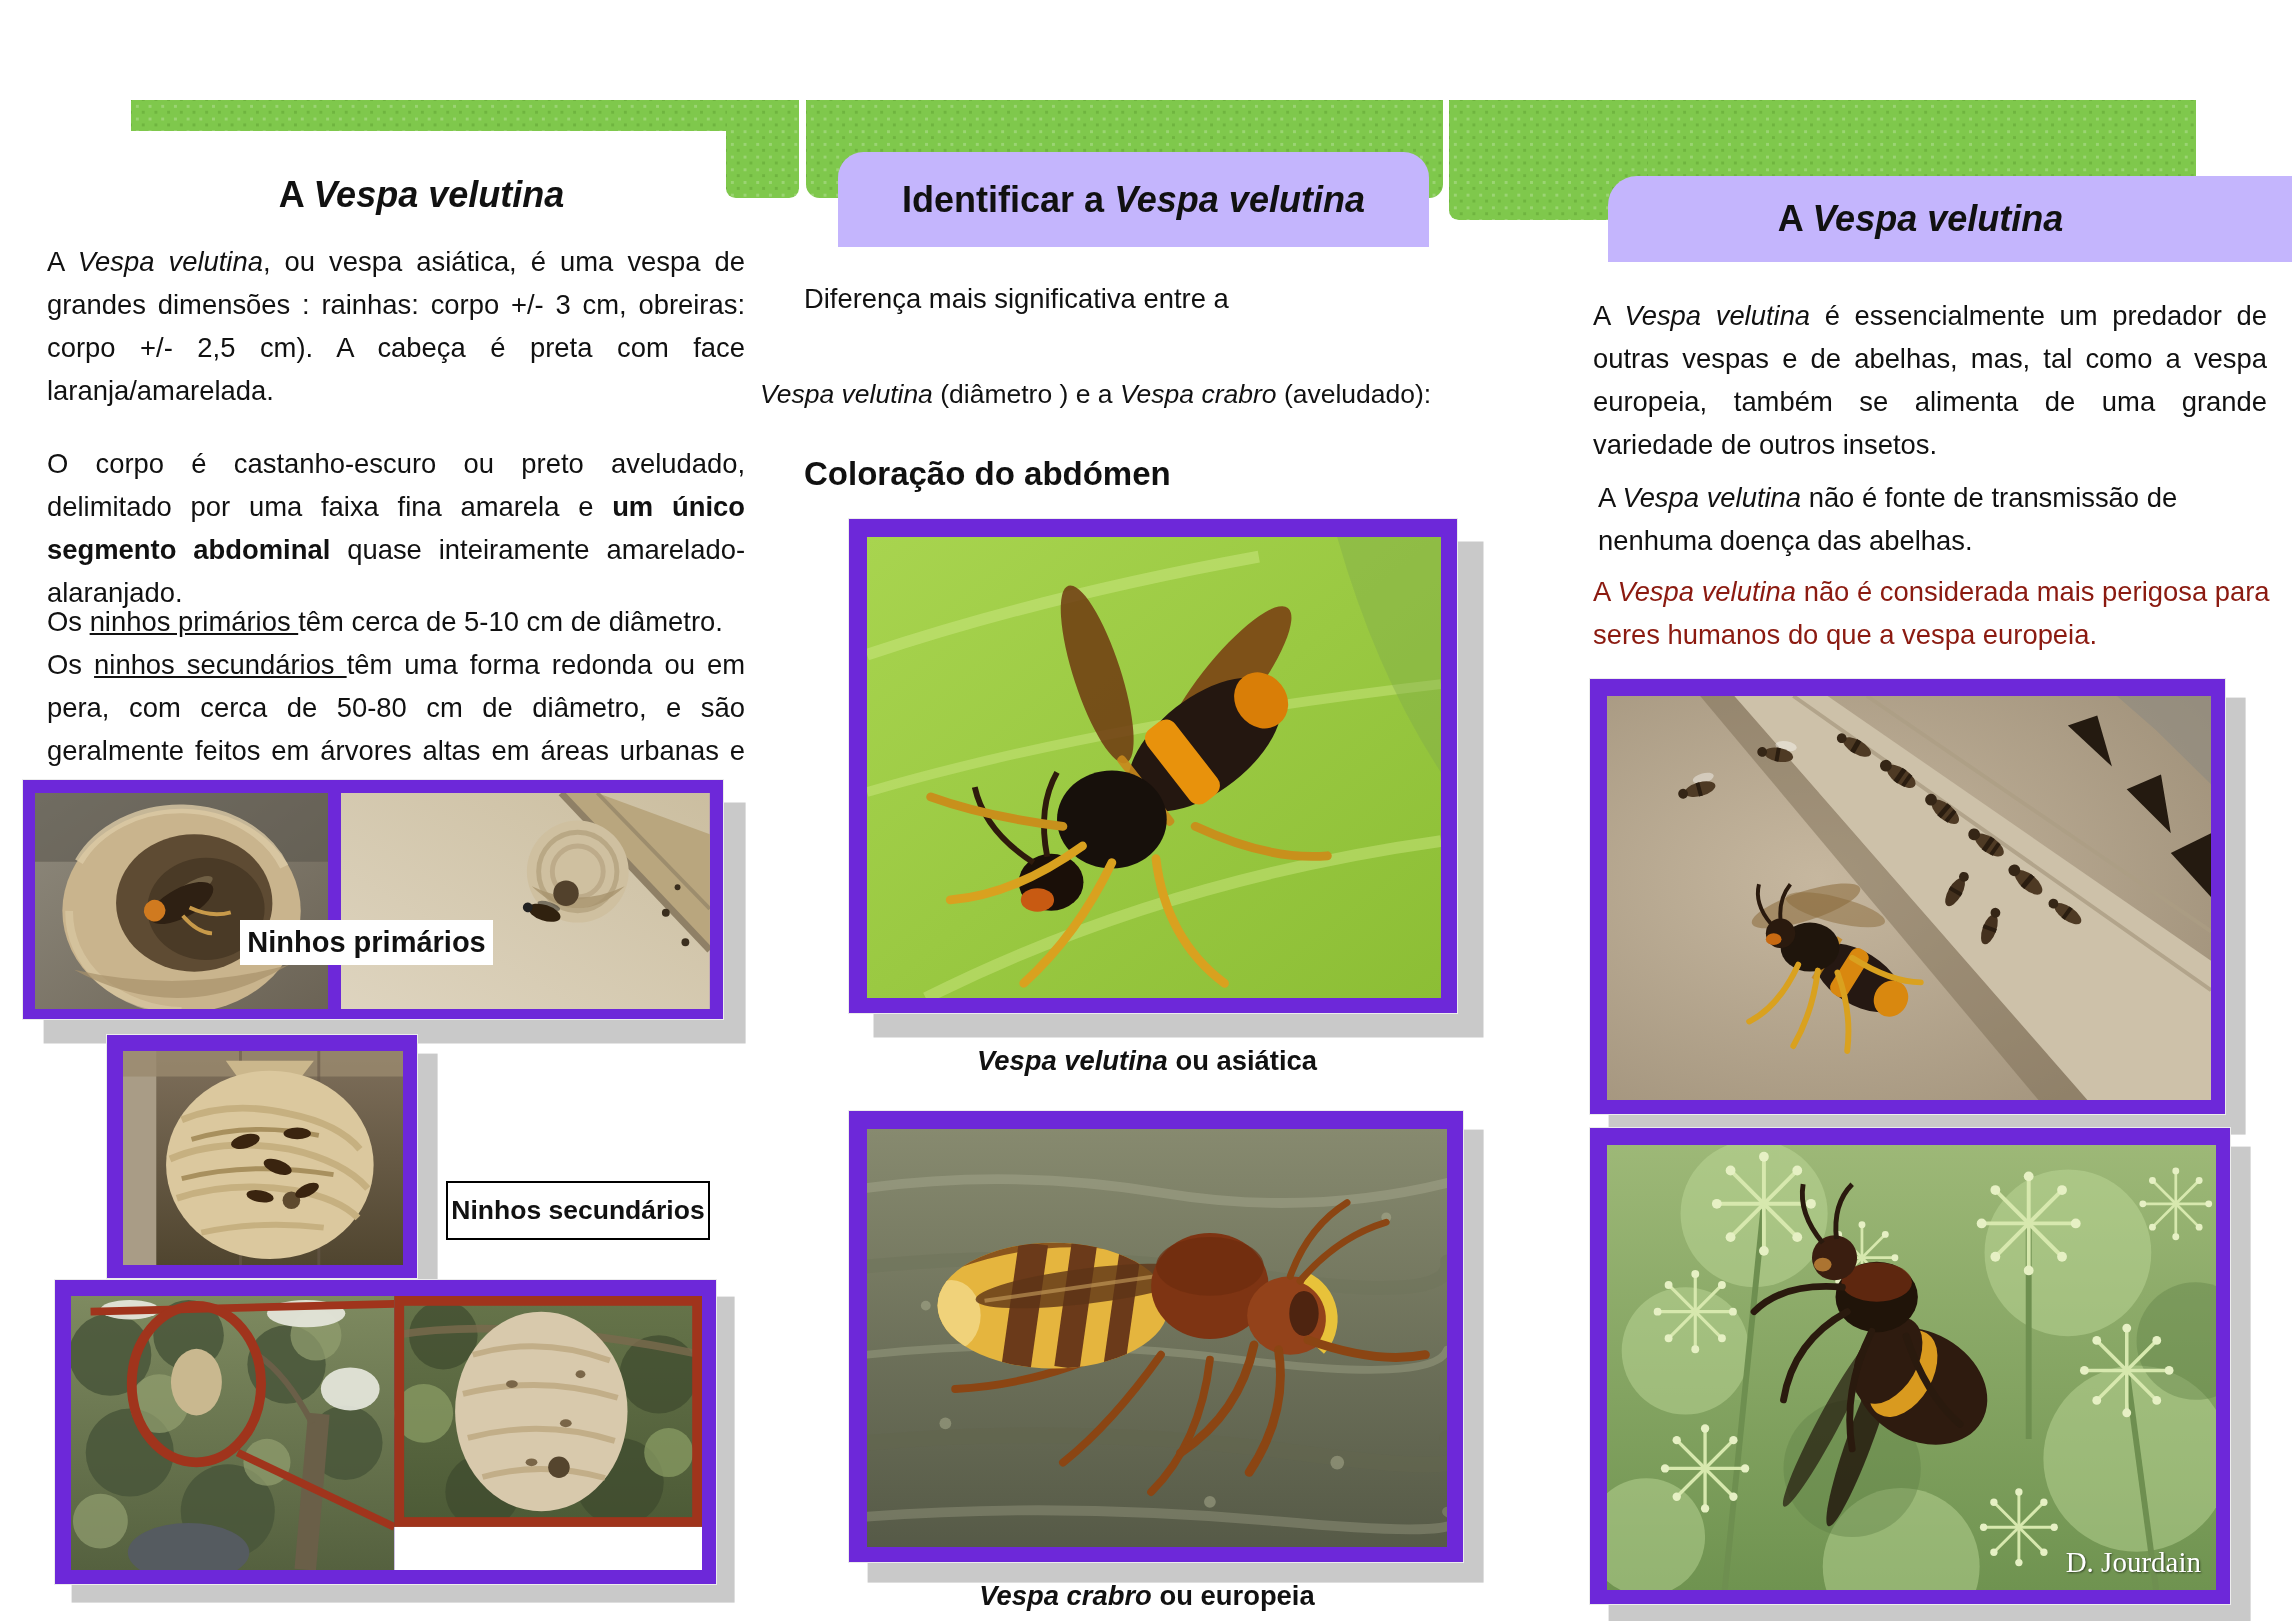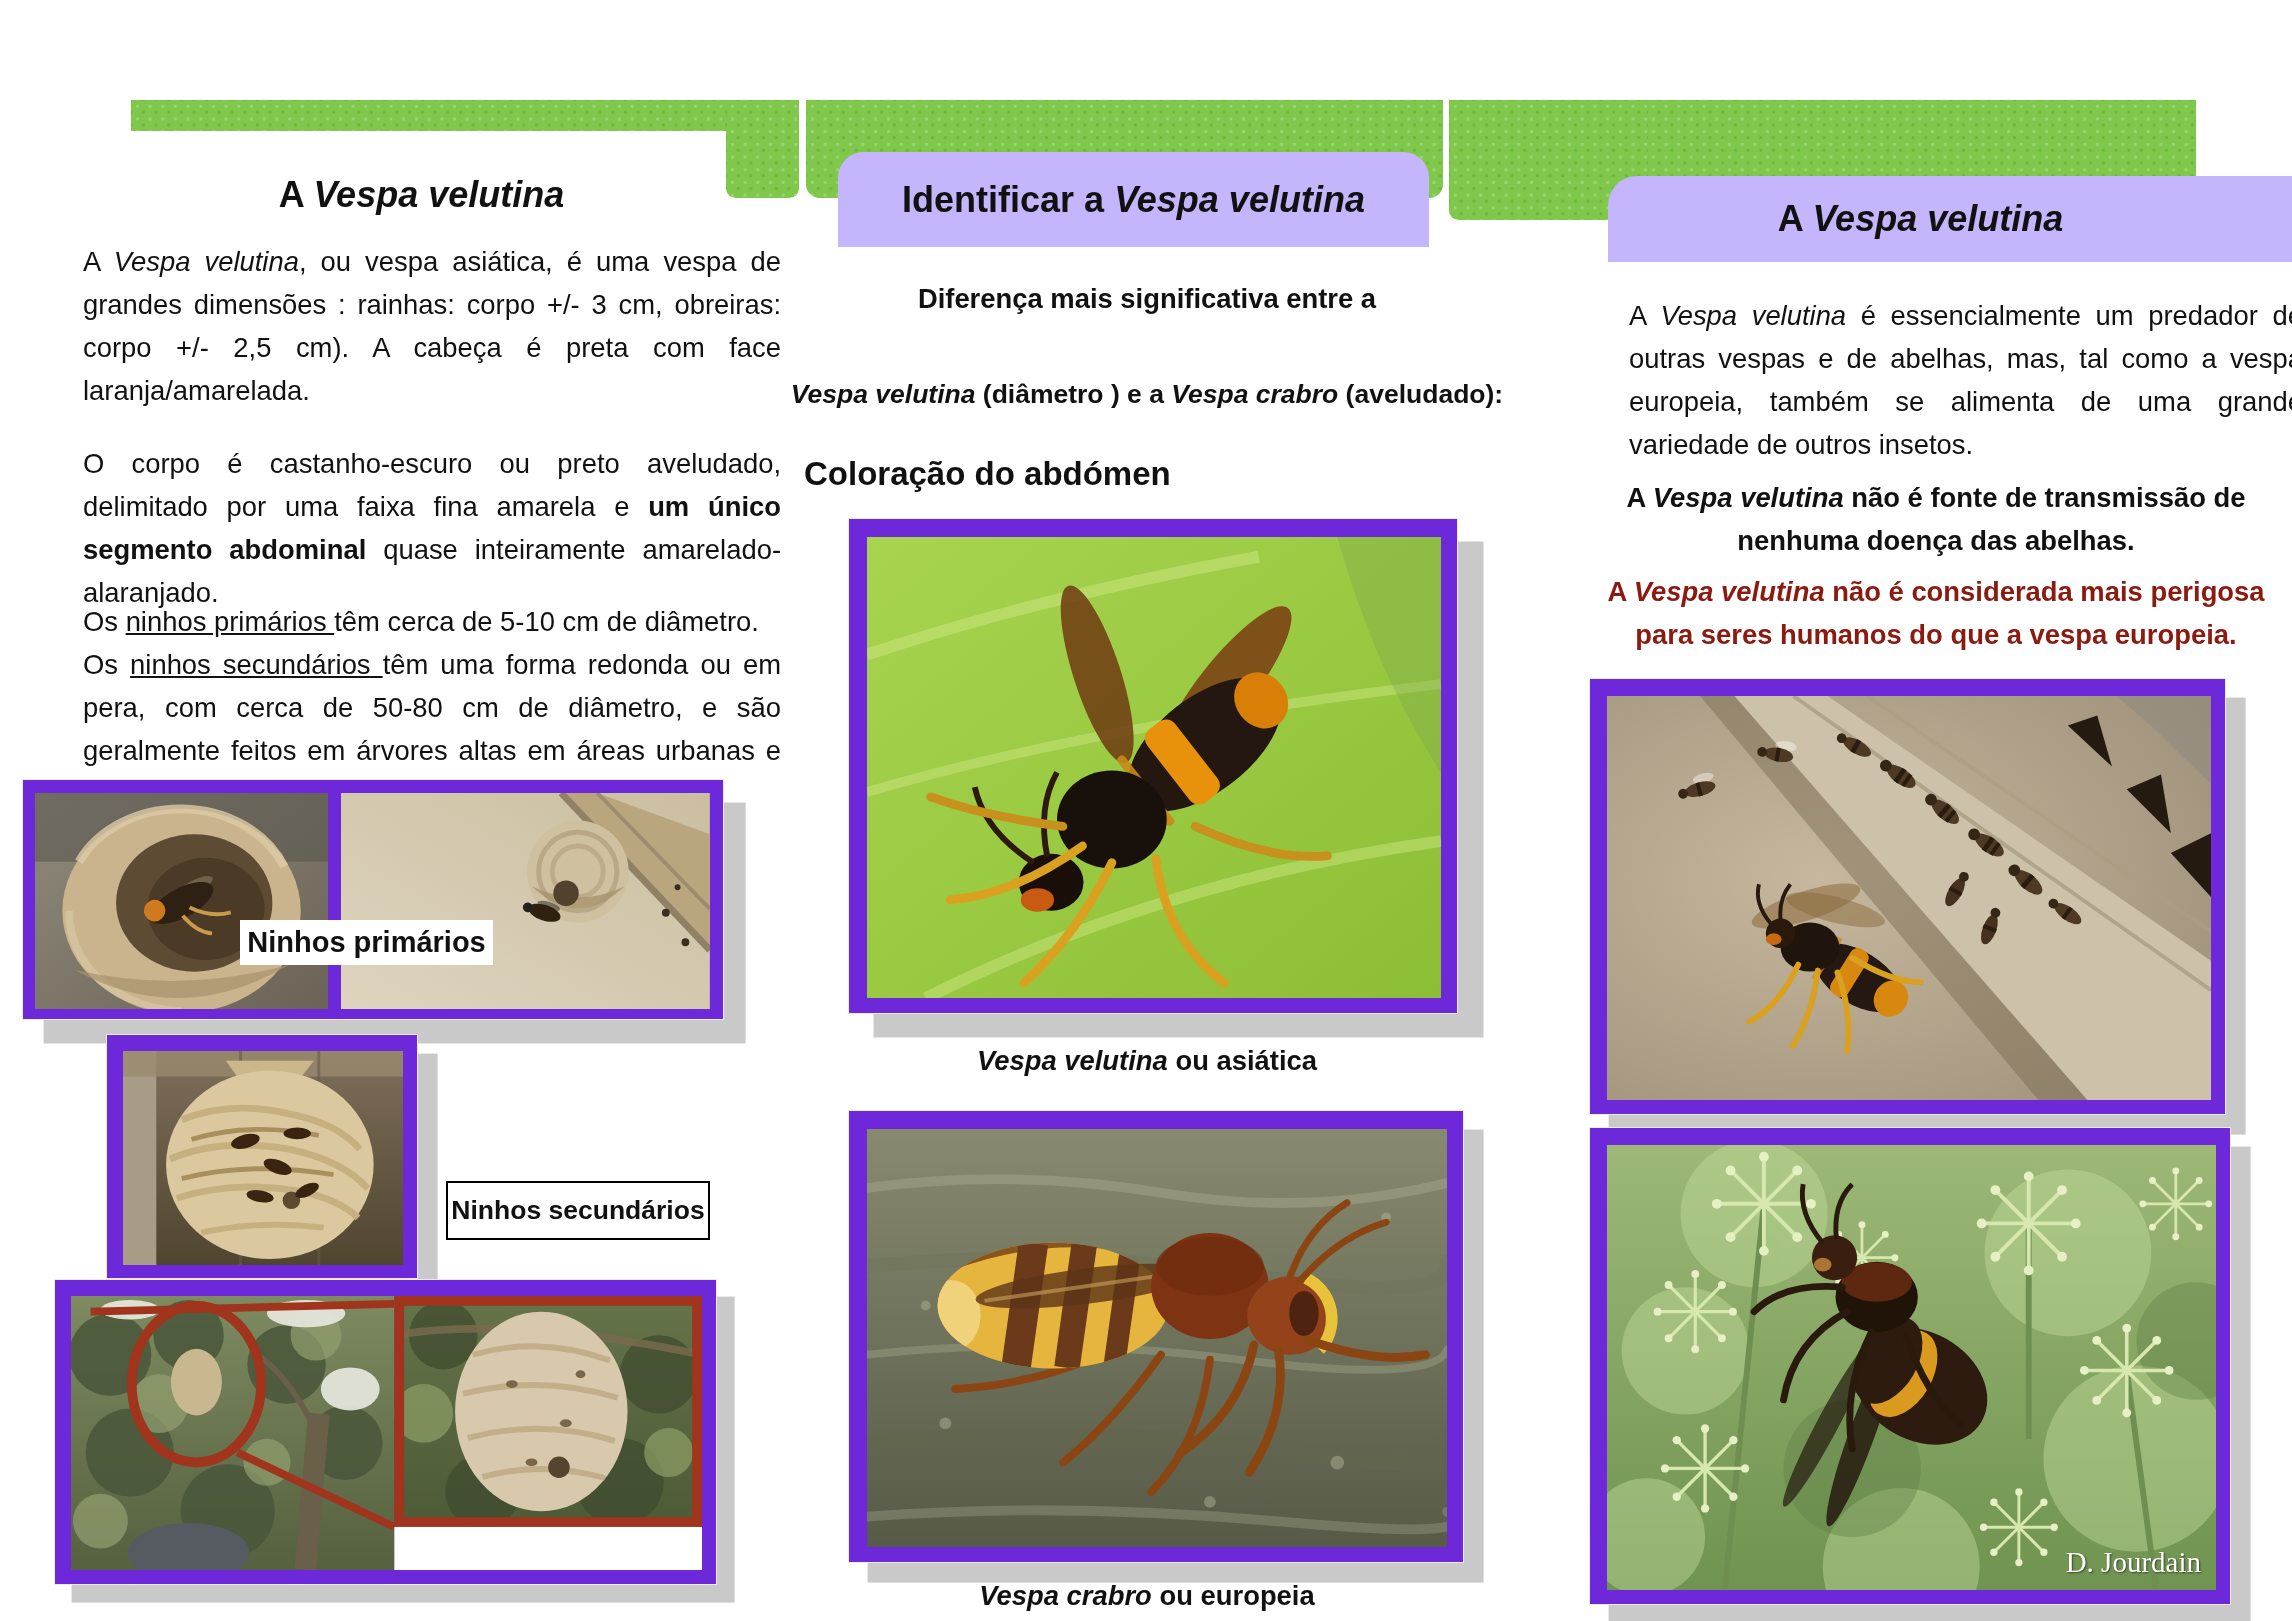--- a/index.html
+++ b/index.html
@@ -11,28 +11,28 @@
   #canvas{position:relative;width:2293px;height:1621px;background:#fff;overflow:hidden;}
   .green{
     position:absolute;background-color:var(--green);
     background-image:radial-gradient(rgba(255,255,255,.22) 1.4px, transparent 1.5px),
                      radial-gradient(rgba(70,130,30,.28) 1.4px, transparent 1.5px);
     background-size:12.7px 12.7px,12.7px 12.7px;background-position:0 0,5.9px 5.9px;
   }
   .whitebox{position:absolute;background:#c4b5fd;}
   .t{position:absolute;}
   .title{font-size:36px;font-weight:bold;text-align:center;letter-spacing:0px;}
-  .body-text{font-size:27.4px;line-height:43px;text-align:justify;margin-left:36px;}
+  .body-text{font-size:27.4px;line-height:43px;text-align:justify;}
   .center{}
   .bold{font-weight:bold;}
   .frame{position:absolute;background:#6d28d9;border:1px solid #ececec;box-sizing:border-box;
          box-shadow:19.6px 19.6px 0 0 var(--shadow);}
   .frame svg{display:block;}
   .label-box{position:absolute;background:#fff;font-weight:bold;text-align:center;z-index:6;}
-  .note{font-weight:bold;text-align:center;font-size:27.4px;line-height:43px;}
+  .note{font-weight:normal;text-align:left;font-size:27.4px;line-height:43px;}
   .red{color:var(--dark_red);}
   .caption{font-weight:bold;text-align:center;font-size:27.4px;}
   .watermark{position:absolute;right:29px;bottom:25.5px;color:#fff;
              font-family:"Liberation Serif", serif;font-size:29px;
              text-shadow:1px 1px 2px rgba(0,0,0,.55);z-index:4;}
 </style>
 </head>
 <body>
 
 <div id="canvas">

